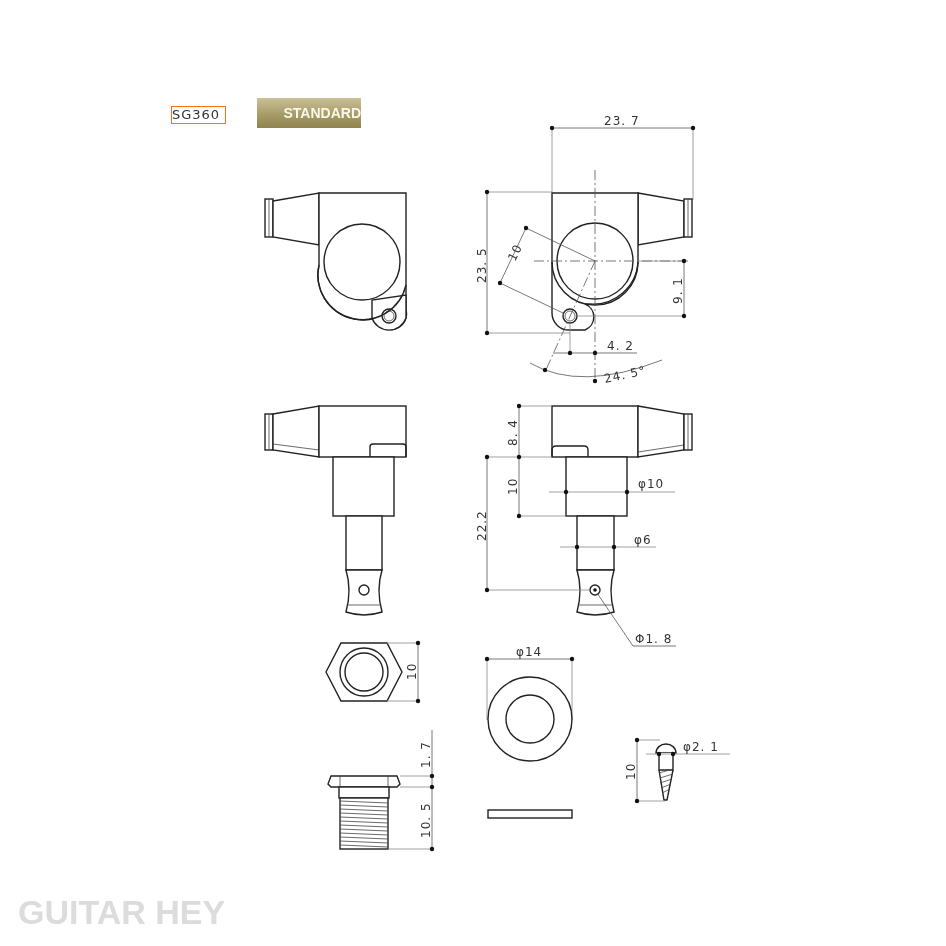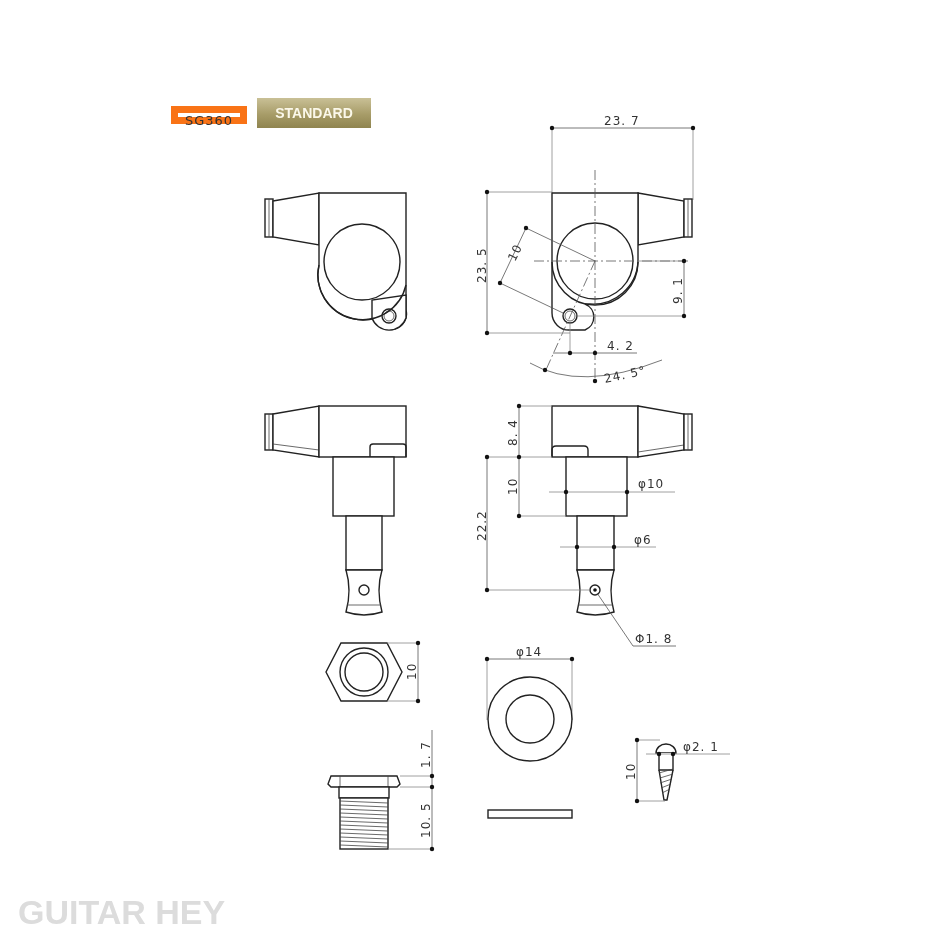--- a/index.html
+++ b/index.html
@@ -1,26 +1,26 @@
 <!DOCTYPE html>
 <html><head>
   <meta charset="utf-8">
   <style>
     html, body { margin: 0; padding: 0; background: #ffffff; }
     body { width: 946px; height: 946px; position: relative; overflow: hidden; font-family: "Liberation Sans", sans-serif; }
     .model-box {
-      position: absolute; left: 171px; top: 106px; width: 76px; height: 18px;
-      border: 7px solid #f97316; box-sizing: border-box;
+      position: absolute; left: 171px; top: 106px; width: 55px; height: 18px;
+      border: 1px solid #f97316; box-sizing: border-box;
       font-family: "DejaVu Sans", sans-serif; font-size: 13px; letter-spacing: 1px;
-      color: #333; line-height: 16px; text-align: center;
+      color: #333; line-height: 16px; text-align: left;
     }
     .series-badge {
-      position: absolute; left: 257px; top: 98px; width: 114px; height: 30px;
+      position: absolute; left: 257px; top: 98px; width: 104px; height: 30px;
       background: linear-gradient(180deg, #c9c096 0%, #a79c68 55%, #8f844f 100%);
-      color: #fbf8ea; font-weight: bold; font-size: 14px; line-height: 30px; text-align: center;
+      color: #fbf8ea; font-weight: bold; font-size: 14px; line-height: 30px; text-align: right;
       font-family: "Liberation Sans", sans-serif;
     }
     .watermark {
       position: absolute; left: 18px; top: 893px;
       font-family: "Liberation Sans", sans-serif; font-weight: bold; 
       font-size: 34px; color: #dcdcdc; letter-spacing: 0px;
     }
     svg.drawing { position: absolute; left: 0; top: 0; }
     svg text { font-family: "DejaVu Sans", sans-serif; font-size: 12px; fill: #333; letter-spacing: 1px; }
     .ol { fill: none; stroke: #222; stroke-width: 1.4; }

